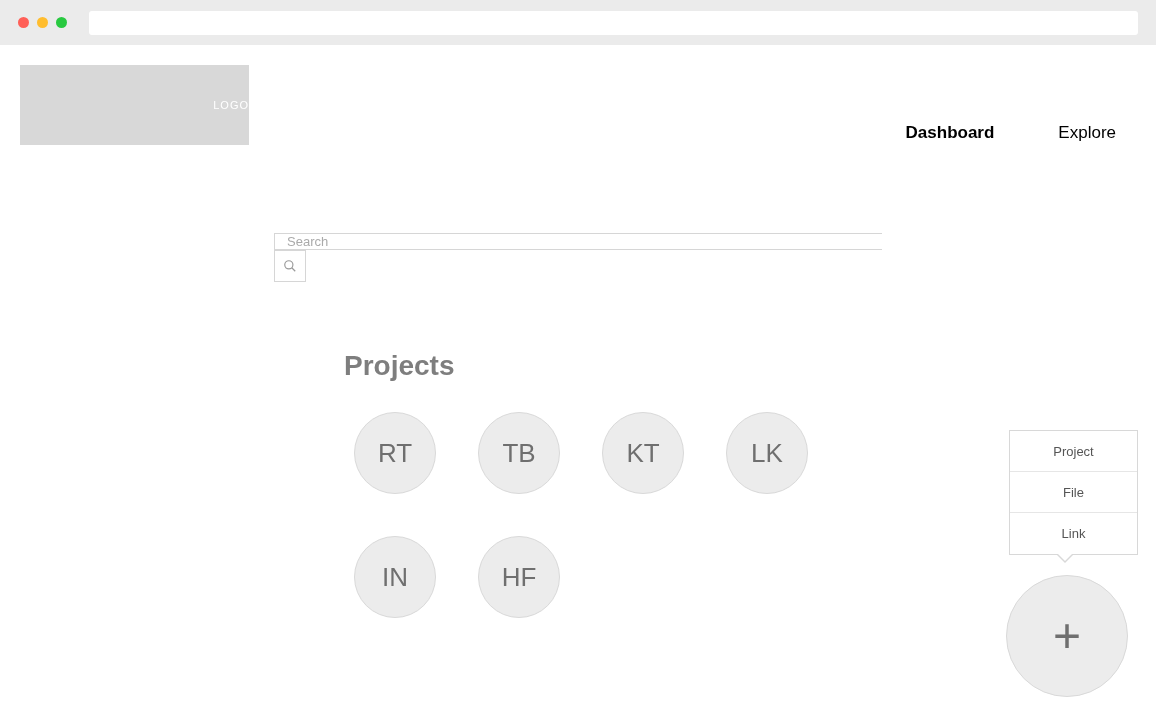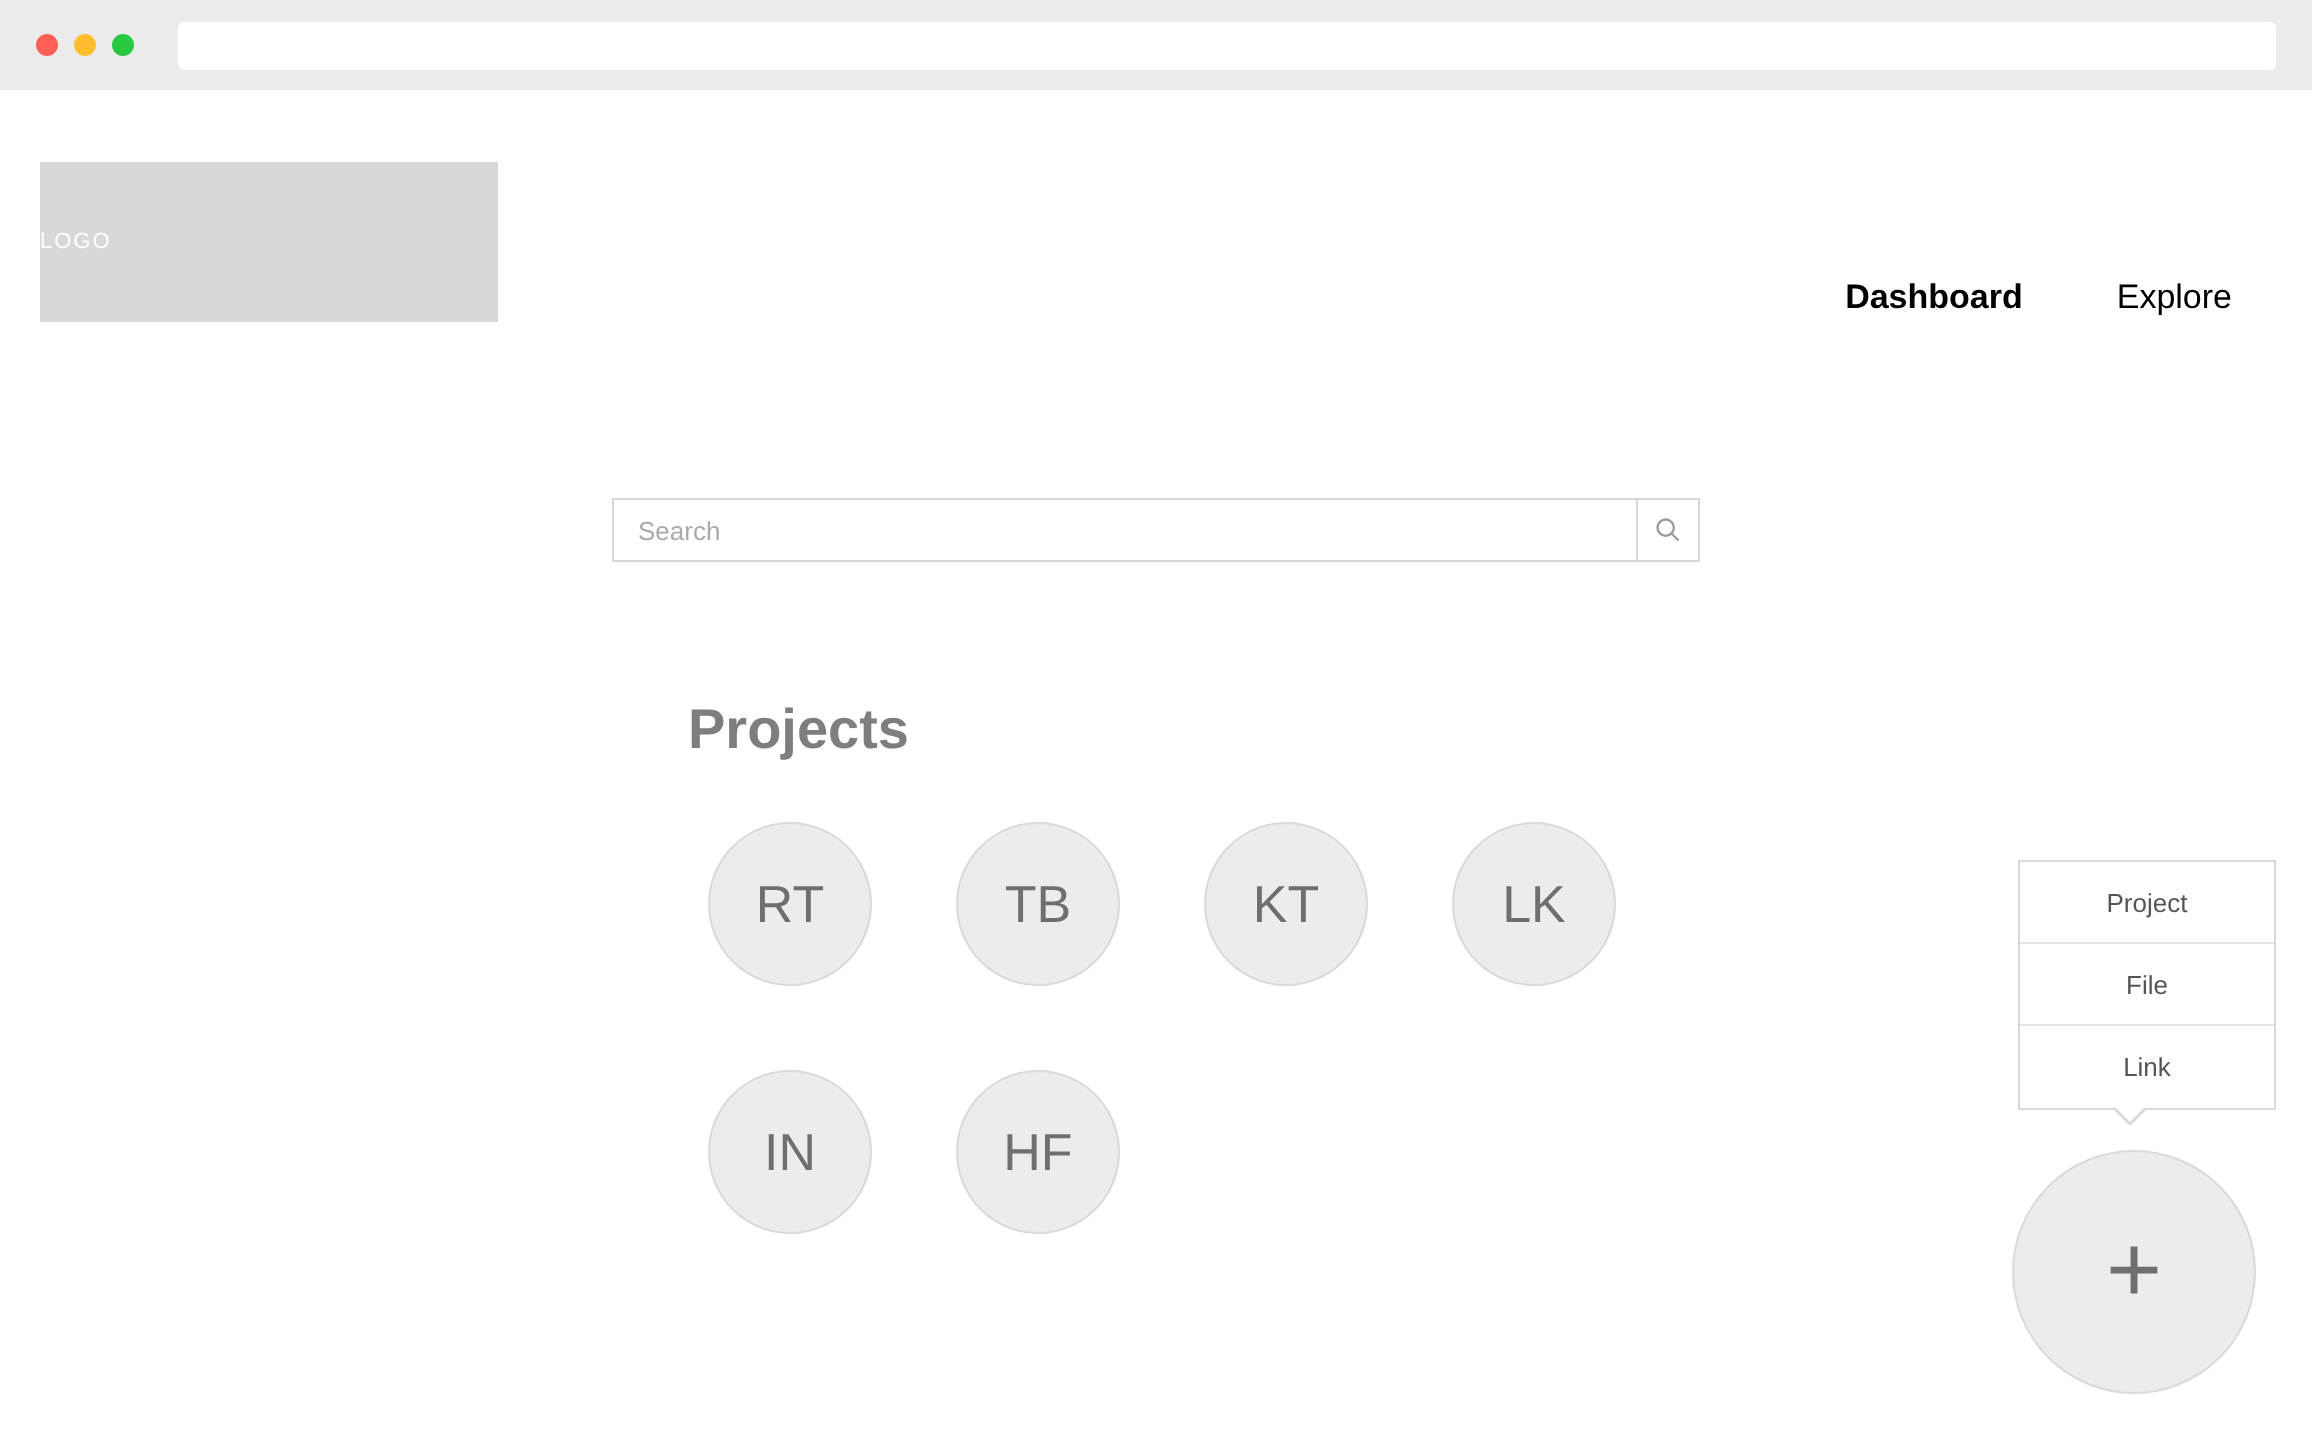--- a/index.html
+++ b/index.html
@@ -51,50 +51,50 @@
       align-items: flex-end;
       justify-content: space-between;
       padding-bottom: 40px;
     }
     .logo-box {
       width: 229px;
       height: 80px;
       background: #d8d8d8;
       display: flex;
       align-items: center;
-      justify-content: flex-start;
+      justify-content: flex-end;
       color: #fff;
       font-size: 11px;
       letter-spacing: 1px;
       font-weight: 500;
-      margin-top: 16px;
     }
     .nav {
       display: flex;
-      gap: 47px;
+      gap: 64px;
       padding-right: 20px;
       padding-bottom: 2px;
       text-align: right;
     }
     .nav-link {
       font-size: 17px;
       color: #000;
       cursor: pointer;
     }
     .nav-link.active {
       font-weight: 700;
     }
     .search-wrap {
       display: flex;
       justify-content: center;
       margin-top: 48px;
     }
     .search-container {
       display: flex;
-      width: 544px;
+      width: 608px;
+      flex-direction: column;
     }
     .search-input {
       flex: 1;
       height: 32px;
       border: 1px solid #d6d6d6;
       border-right: none;
       padding: 0 12px;
       font-size: 13px;
       color: #333;
       outline: none;

